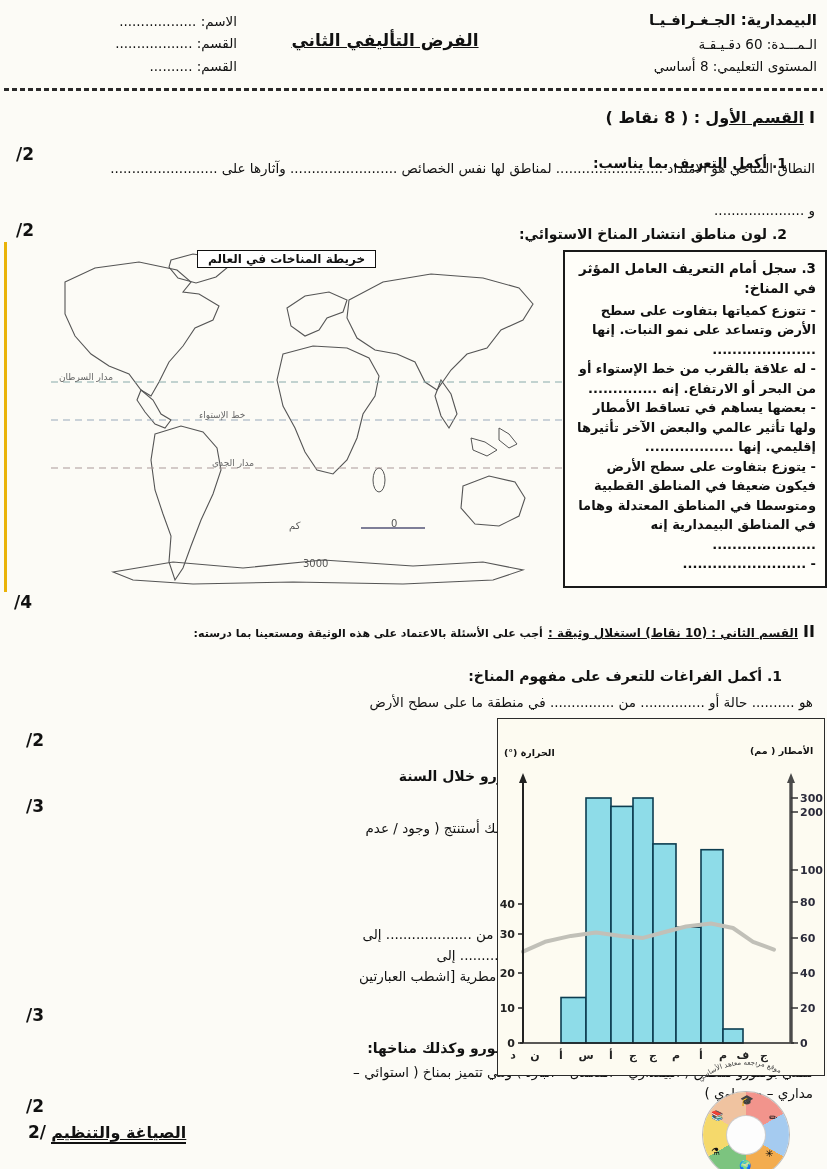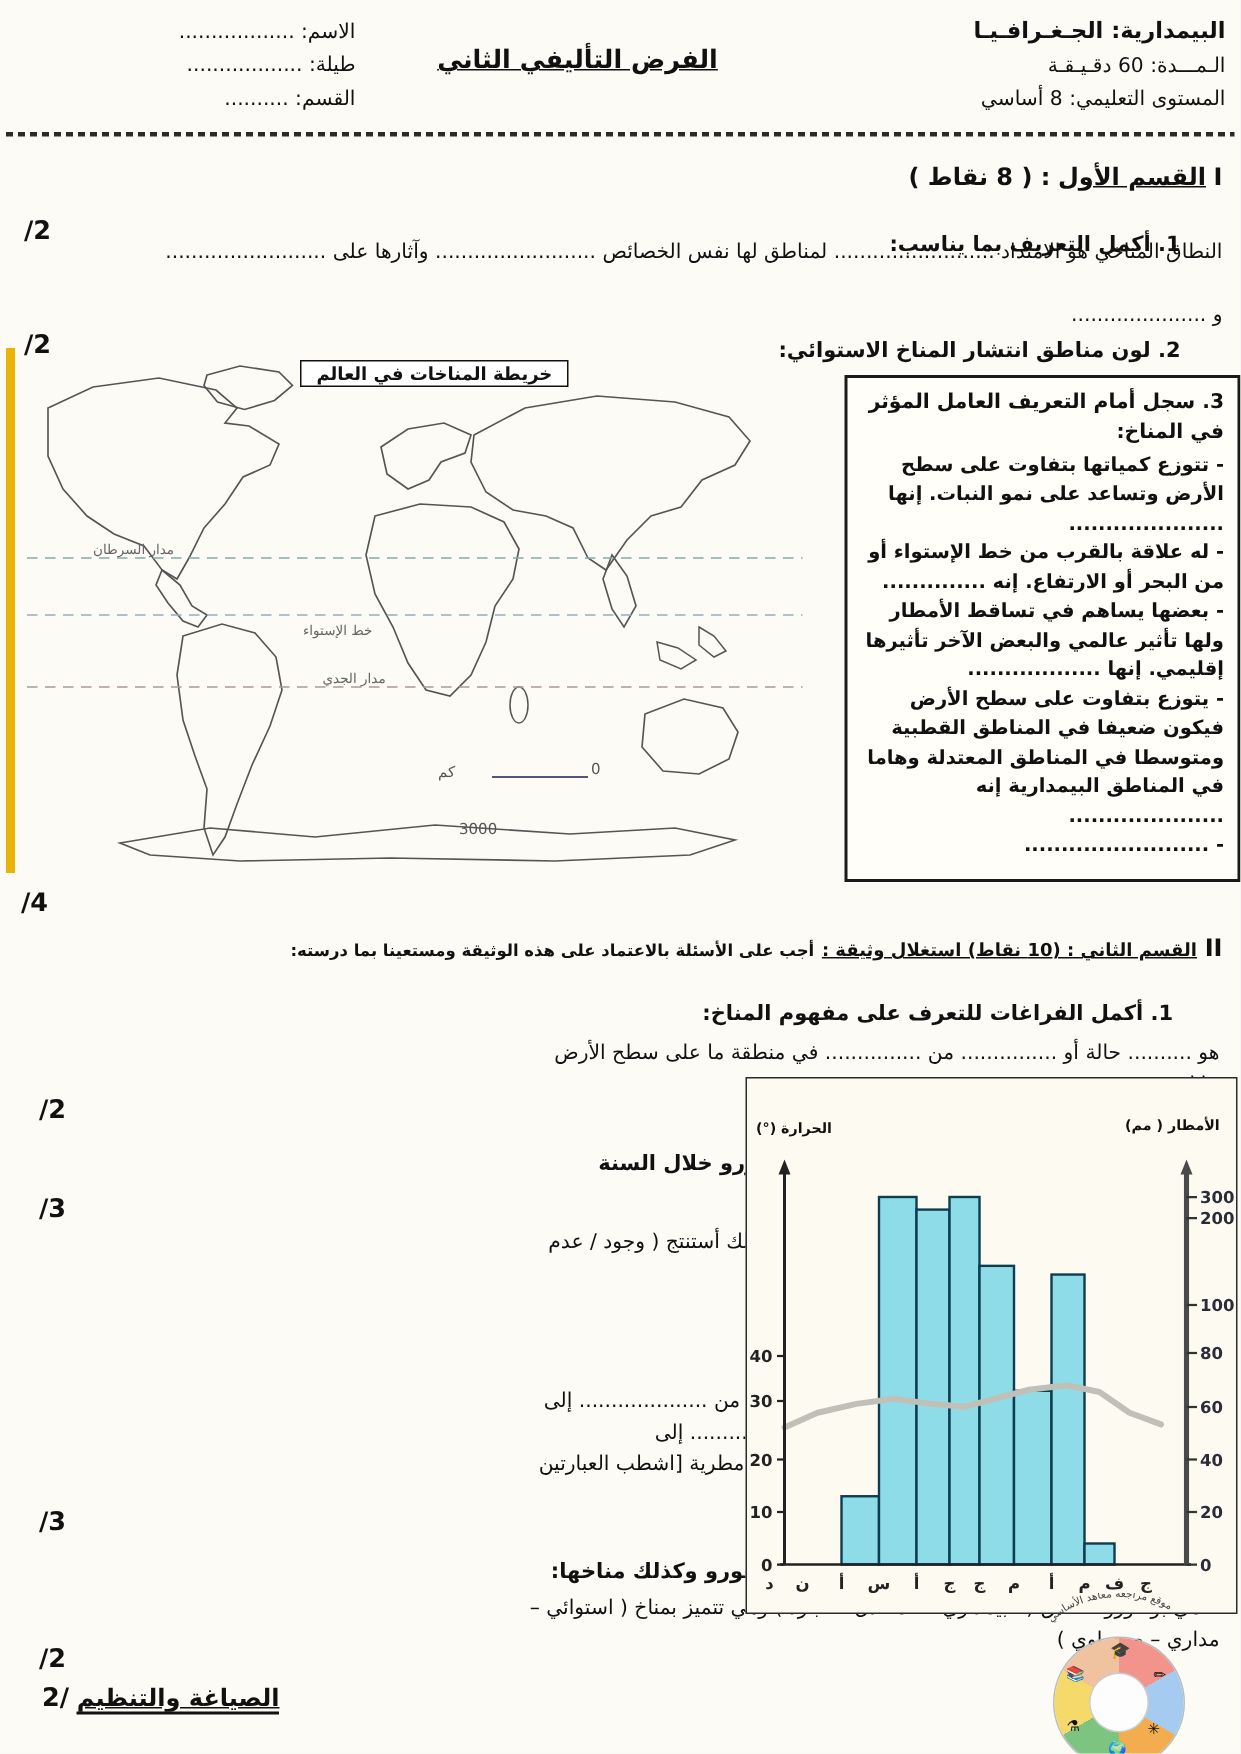--- a/index.html
+++ b/index.html
@@ -34,41 +34,41 @@
   <div class="abs rtl" style="right:10px;top:8px;width:250px;">
     <div class="hdr-line b" style="font-size:15px;">البيمدارية: الجـغـرافـيـا</div>
     <div class="hdr-line">الـمـــدة: 60 دقـيـقـة</div>
     <div class="hdr-line">المستوى التعليمي: 8 أساسي</div>
   </div>
 
   <div class="abs rtl b u" style="left:285px;top:30px;width:200px;text-align:center;font-size:17px;">الفرض التأليفي الثاني</div>
 
   <div class="abs rtl" style="left:12px;top:10px;width:225px;">
     <div class="hdr-line">الاسم: ..................</div>
-    <div class="hdr-line">طيلة: ..................</div>
+    <div class="hdr-line">القسم: ..................</div>
     <div class="hdr-line">القسم: ..........</div>
   </div>
 
   <div class="abs dashline" style="left:4px;top:88px;width:819px;"></div>
 
   <div class="abs rtl" style="right:12px;top:108px;font-size:16px;">
     <span class="b">I</span>
     <span class="b u">القسم الأول</span>
     <span class="b">: ( 8 نقاط )</span>
   </div>
 
   <div class="abs rtl qtitle" style="right:40px;top:136px;margin-top:19px;">1.  أكمل التعريف بما يناسب:</div>
   <div class="abs rtl qbody" style="right:12px;top:158px;width:770px;">النطاق المناخي هو الامتداد ......................... لمناطق لها نفس الخصائص ......................... وآثارها على .........................</div>
   <div class="abs rtl qbody" style="right:12px;top:200px;width:770px;">و .....................</div>
   <div class="abs mark" style="left:16px;top:144px;">/2</div>
 
   <div class="abs mark" style="left:16px;top:220px;">/2</div>
   <div class="abs rtl qtitle" style="right:40px;top:226px;">2.  لون مناطق انتشار المناخ الاستوائي:</div>
 
-  <div class="abs" style="left:4px;top:232px;width:530px;height:350px;border-left:6px solid #eab308;">
+  <div class="abs" style="left:4px;top:242px;width:530px;height:350px;border-left:3px solid #eab308;padding-left:36px;">
     <svg width="530" height="350" viewBox="0 0 530 350">
 
       <path d="M128,18 l22,-6 26,4 9,9 -12,10 -20,6 -18,-5 -9,-11z" fill="none" stroke="#555" stroke-width="1.1"></path>
 
       <path d="M22,40 l30,-14 44,-6 38,8 14,12 -8,10 16,2 20,12 -6,14 -18,8 -12,18 -14,16 -10,20 -8,14 -10,-6 -12,-16 -20,-8 -18,-12 -16,-18 -10,-22z" fill="none" stroke="#555" stroke-width="1.1"></path>
       <path d="M98,148 l12,10 8,14 10,6 -6,8 -10,-4 -10,-12 -8,-12z" fill="none" stroke="#555" stroke-width="1.1"></path>
 
       <path d="M112,192 l26,-8 22,6 14,16 4,22 -8,24 -12,26 -10,26 -8,22 -8,12 -6,-18 2,-26 -8,-22 -8,-24 -4,-30z" fill="none" stroke="#555" stroke-width="1.1"></path>
 
       <path d="M244,66 l18,-12 24,-4 18,8 -4,12 -16,6 -8,12 -14,6 -14,-10z" fill="none" stroke="#555" stroke-width="1.1"></path>
@@ -87,21 +87,21 @@
       <path d="M70,330 l60,-10 70,6 80,-8 90,6 70,-4 40,8 -30,10 -90,4 -110,-2 -100,2 -60,-4z" fill="none" stroke="#555" stroke-width="1.1"></path>
 
       <line x1="8" y1="140" x2="525" y2="140" stroke="#8aa" stroke-width="1" stroke-dasharray="7,5"></line>
       <line x1="8" y1="178" x2="525" y2="178" stroke="#9ab" stroke-width="1" stroke-dasharray="7,5"></line>
       <line x1="8" y1="226" x2="525" y2="226" stroke="#a99" stroke-width="1" stroke-dasharray="7,5"></line>
 
       <line x1="318" y1="286" x2="382" y2="286" stroke="#557" stroke-width="1.4"></line>
     </svg>
     <div class="abs rtl b" style="left:190px;top:8px;border:1.6px solid #111;background:#fff;padding:1px 10px;font-size:12px;">خريطة المناخات في العالم</div>
     <div class="abs rtl maplabel" style="left:52px;top:130px;">مدار السرطان</div>
-    <div class="abs rtl maplabel" style="left:192px;top:168px;margin-top:16px;">خط الإستواء</div>
+    <div class="abs rtl maplabel" style="left:192px;top:168px;">خط الإستواء</div>
     <div class="abs rtl maplabel" style="left:205px;top:216px;">مدار الجدي</div>
     <div class="abs scale" style="left:296px;top:276px;margin-top:40px;">3000</div>
     <div class="abs scale" style="left:384px;top:276px;">0</div>
     <div class="abs scale rtl" style="left:282px;top:278px;">كم</div>
   </div>
 
   <div class="abs rtl defbox" style="left:563px;top:250px;width:242px;min-height:322px;">
     <div style="font-size:13.5px;margin-bottom:2px;">3. سجل أمام التعريف العامل المؤثر في المناخ:</div>
     <div>- تتوزع كمياتها بتفاوت على سطح الأرض وتساعد على نمو النبات. إنها .....................</div>
     <div>- له علاقة بالقرب من خط الإستواء أو من البحر أو الارتفاع. إنه ..............</div>

